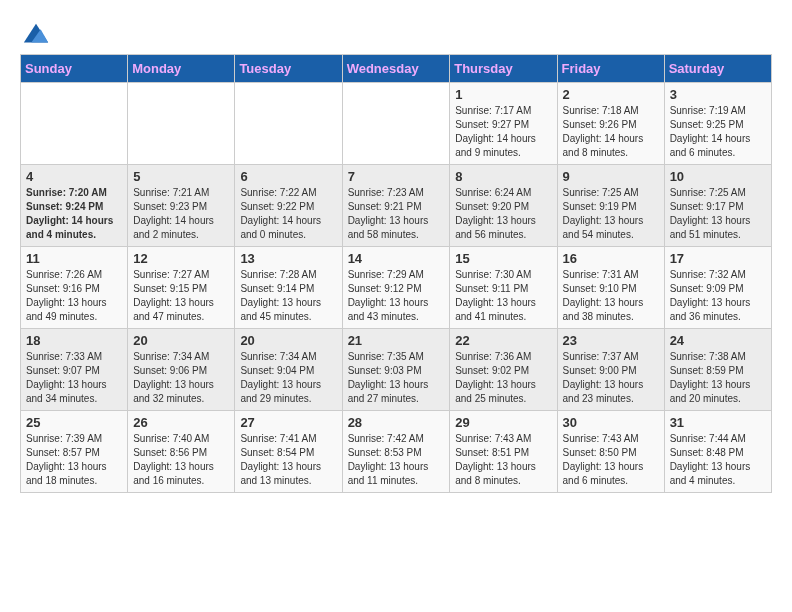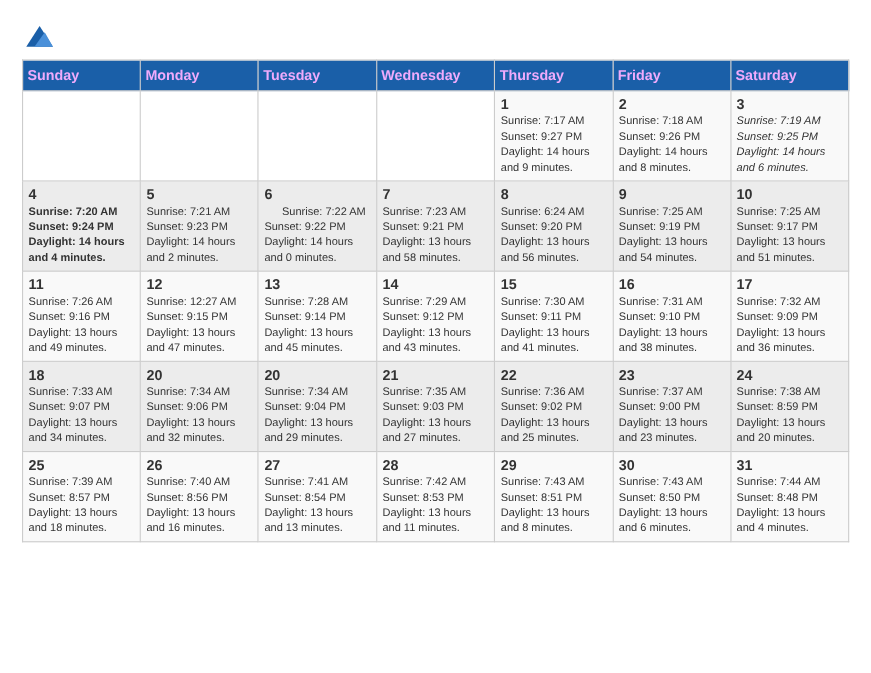--- a/index.html
+++ b/index.html
@@ -130,52 +130,52 @@
         <td class="empty" style="background: rgb(255, 255, 255);"></td>
         <td class="empty" style="background: rgb(255, 255, 255);"></td>
         <td class="empty" style="background: rgb(255, 255, 255);"></td>
         <td class="empty" style="background: rgb(255, 255, 255);"></td>
         <td style="background: rgb(249, 249, 249);"><span class="day-num">1</span><span class="day-info" style="white-space: pre-line;">Sunrise: 7:17 AM
 Sunset: 9:27 PM
 Daylight: 14 hours and 9 minutes.</span></td>
         <td style="background: rgb(249, 249, 249);"><span class="day-num">2</span><span class="day-info" style="white-space: pre-line;">Sunrise: 7:18 AM
 Sunset: 9:26 PM
 Daylight: 14 hours and 8 minutes.</span></td>
-        <td style="background: rgb(249, 249, 249);"><span class="day-num">3</span><span class="day-info" style="white-space: pre-line; font-style: italic;">Sunrise: 7:19 AM
+        <td style="background: rgb(249, 249, 249);"><span class="day-num">3</span><span class="day-info" style="white-space: pre-line;">Sunrise: 7:19 AM
 Sunset: 9:25 PM
 Daylight: 14 hours and 6 minutes.</span></td>
       </tr>
       <tr>
         <td style="background: rgb(236, 236, 236);"><span class="day-num">4</span><span class="day-info" style="white-space: pre-line; font-weight: bold;">Sunrise: 7:20 AM
 Sunset: 9:24 PM
 Daylight: 14 hours and 4 minutes.</span></td>
         <td style="background: rgb(236, 236, 236);"><span class="day-num">5</span><span class="day-info" style="white-space: pre-line;">Sunrise: 7:21 AM
 Sunset: 9:23 PM
 Daylight: 14 hours and 2 minutes.</span></td>
-        <td style="background: rgb(236, 236, 236);"><span class="day-num">6</span><span class="day-info" style="white-space: pre-line; margin-left: 16px;">Sunrise: 7:22 AM
+        <td style="background: rgb(236, 236, 236);"><span class="day-num">6</span><span class="day-info" style="white-space: pre-line;">Sunrise: 7:22 AM
 Sunset: 9:22 PM
 Daylight: 14 hours and 0 minutes.</span></td>
         <td style="background: rgb(236, 236, 236);"><span class="day-num">7</span><span class="day-info" style="white-space: pre-line;">Sunrise: 7:23 AM
 Sunset: 9:21 PM
 Daylight: 13 hours and 58 minutes.</span></td>
         <td style="background: rgb(236, 236, 236);"><span class="day-num">8</span><span class="day-info" style="white-space: pre-line;">Sunrise: 6:24 AM
 Sunset: 9:20 PM
 Daylight: 13 hours and 56 minutes.</span></td>
         <td style="background: rgb(236, 236, 236);"><span class="day-num">9</span><span class="day-info" style="white-space: pre-line;">Sunrise: 7:25 AM
 Sunset: 9:19 PM
 Daylight: 13 hours and 54 minutes.</span></td>
         <td style="background: rgb(236, 236, 236);"><span class="day-num">10</span><span class="day-info" style="white-space: pre-line;">Sunrise: 7:25 AM
 Sunset: 9:17 PM
 Daylight: 13 hours and 51 minutes.</span></td>
       </tr>
       <tr>
         <td style="background: rgb(249, 249, 249);"><span class="day-num">11</span><span class="day-info" style="white-space: pre-line;">Sunrise: 7:26 AM
 Sunset: 9:16 PM
 Daylight: 13 hours and 49 minutes.</span></td>
-        <td style="background: rgb(249, 249, 249);"><span class="day-num">12</span><span class="day-info" style="white-space: pre-line;">Sunrise: 12:27 AM
+        <td style="background: rgb(249, 249, 249);"><span class="day-num">12</span><span class="day-info" style="white-space: pre-line;">Sunrise: 7:27 AM
 Sunset: 9:15 PM
 Daylight: 13 hours and 47 minutes.</span></td>
         <td style="background: rgb(249, 249, 249);"><span class="day-num">13</span><span class="day-info" style="white-space: pre-line;">Sunrise: 7:28 AM
 Sunset: 9:14 PM
 Daylight: 13 hours and 45 minutes.</span></td>
         <td style="background: rgb(249, 249, 249);"><span class="day-num">14</span><span class="day-info" style="white-space: pre-line; margin-top: 12px;">Sunrise: 7:29 AM
 Sunset: 9:12 PM
 Daylight: 13 hours and 43 minutes.</span></td>
         <td style="background: rgb(249, 249, 249);"><span class="day-num">15</span><span class="day-info" style="white-space: pre-line;">Sunrise: 7:30 AM
 Sunset: 9:11 PM

